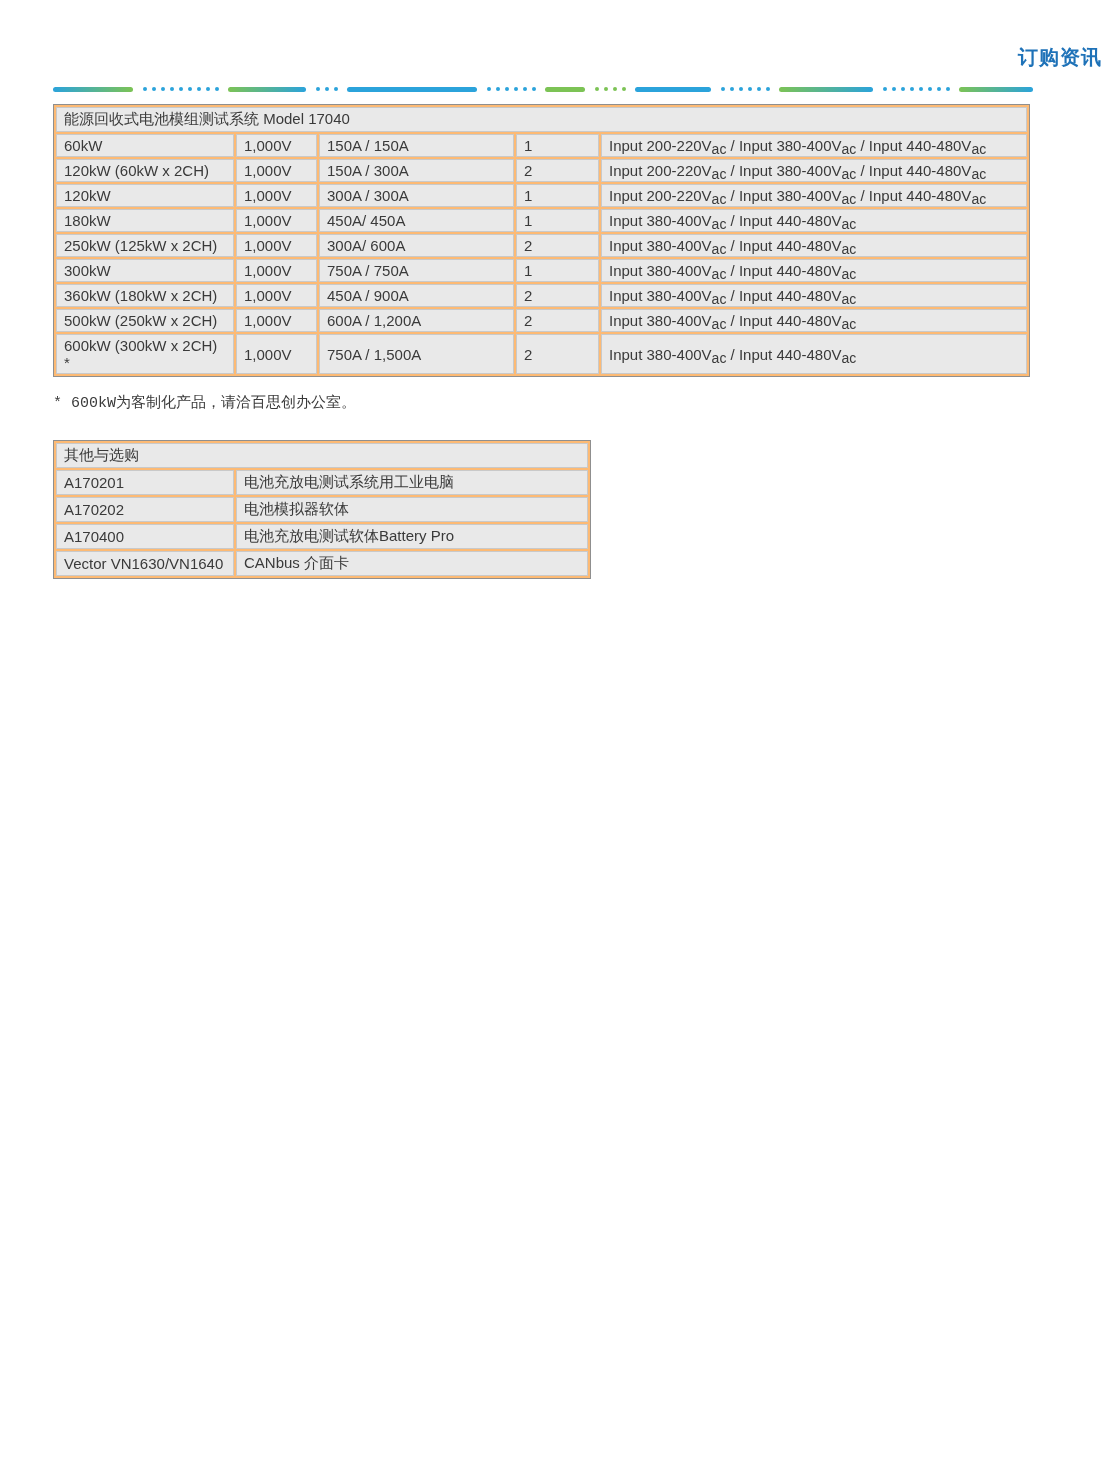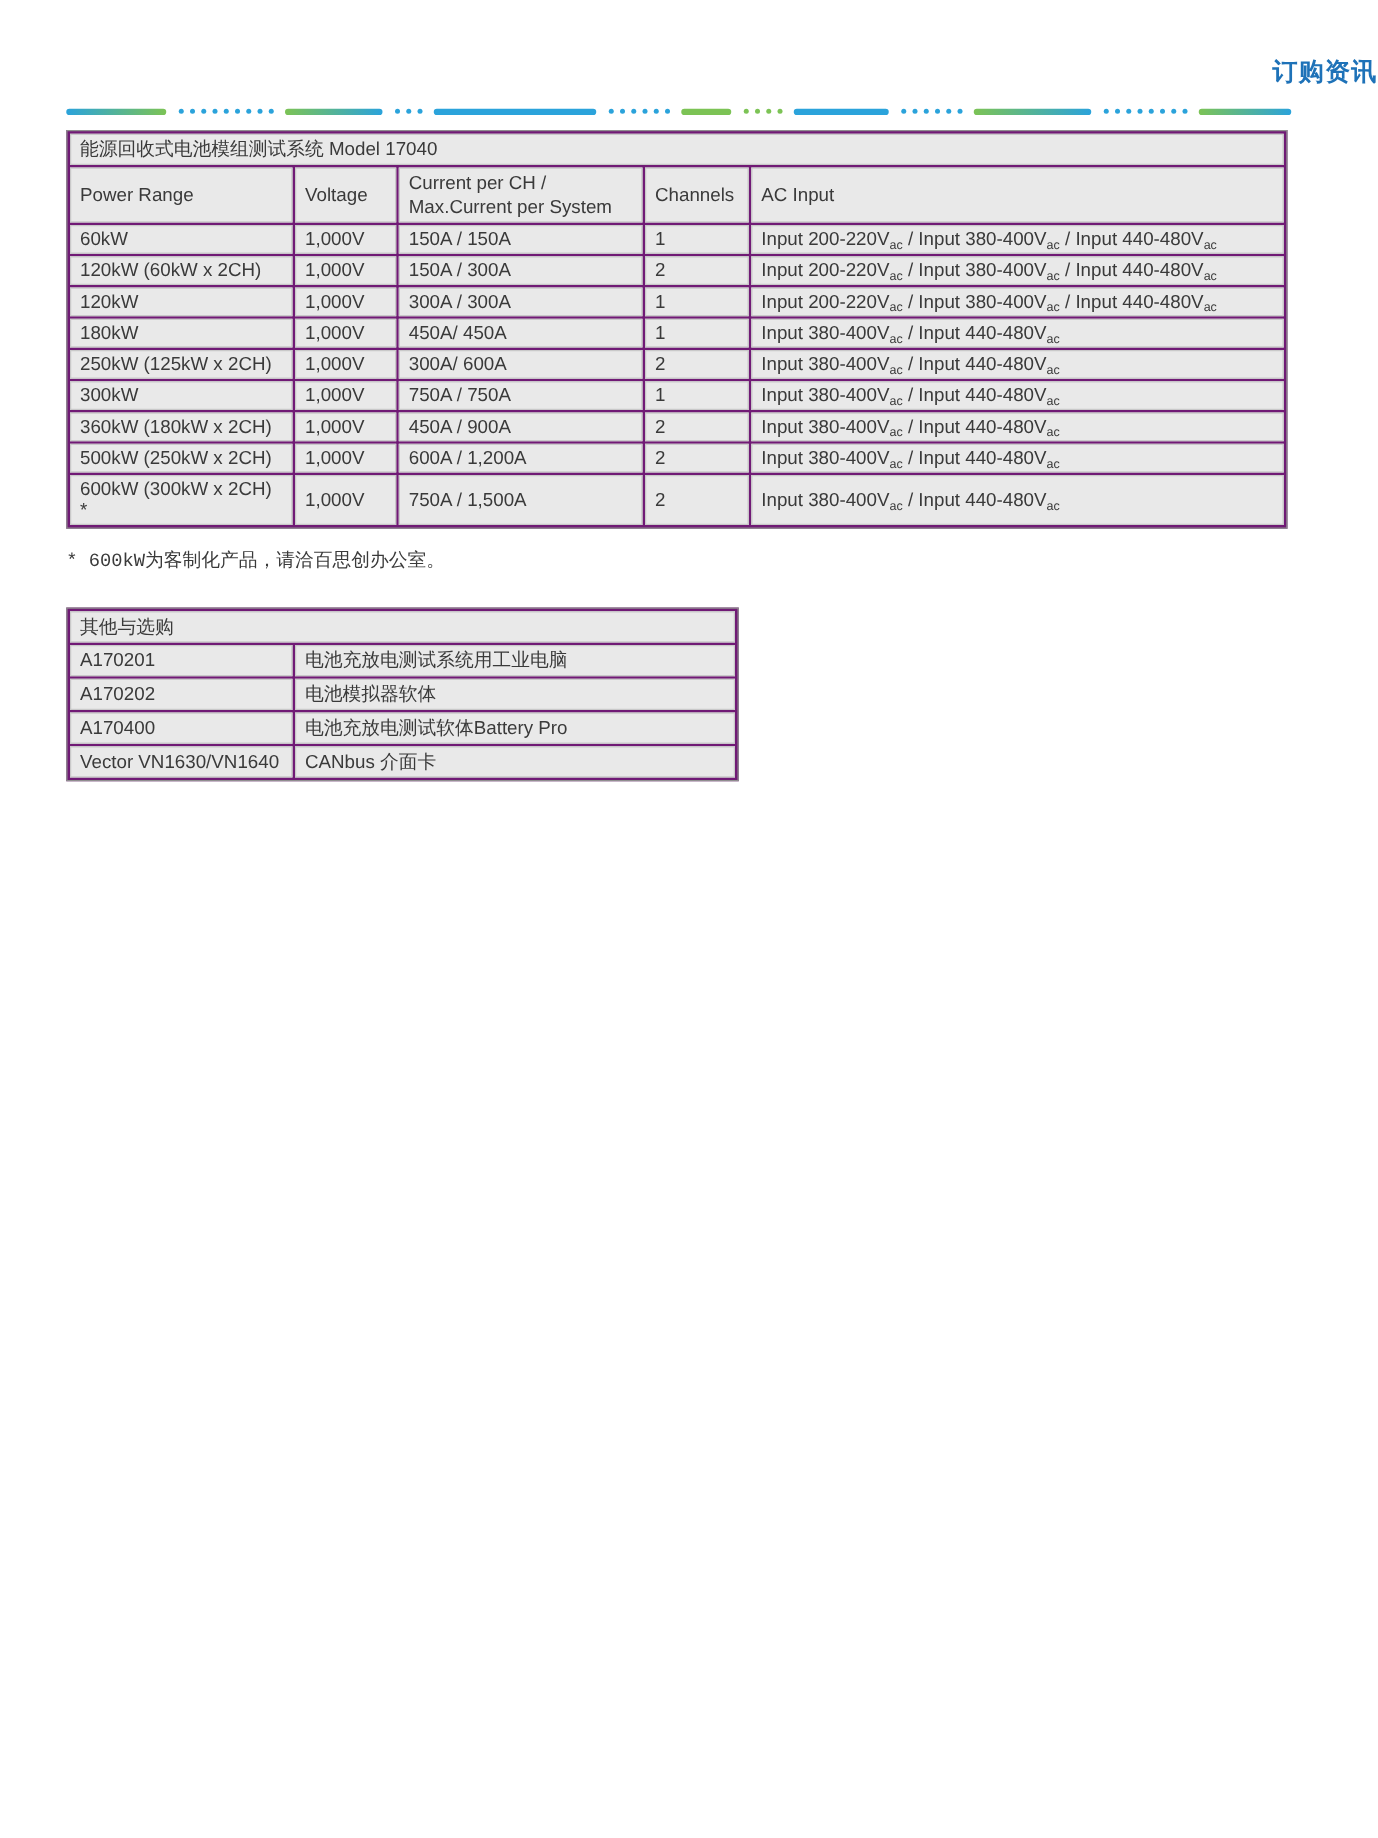--- a/index.html
+++ b/index.html
@@ -44,41 +44,41 @@
   .dash-bg { background: linear-gradient(90deg, var(--div-blue), var(--div-green)); }
   .dash-gb { background: linear-gradient(90deg, var(--div-green), var(--div-blue)); }
   .dots { display: flex; gap: 5px; flex: 0 0 auto; }
   .dot { width: 4px; height: 4px; border-radius: 50%; }
   .dot-b { background: var(--div-blue); }
   .dot-g { background: var(--div-green); }
 
   table.spec-table {
     border-collapse: separate;
     border-spacing: 2px;
-    background: #701a75;
+    background: #fdba74;
     border: 1px solid var(--table-border);
     table-layout: fixed;
   }
   table.spec-table th, table.spec-table td {
     background: var(--cell-bg);
     border: 1px solid var(--cell-border);
     font-size: 15px;
     font-weight: normal;
     text-align: left;
     vertical-align: middle;
     padding: 2px 7px;
     color: var(--text);
     overflow: hidden;
   }
   .main-table { width: 977px; }
   .main-table .table-title-row th { height: 22px; }
   .main-table .col-header-row th { height: 42px; white-space: pre-line; line-height: 19px; }
   .main-table tbody td { height: 23px; margin-top: 41px; }
 
-  sub.ac { font-size: 10px; line-height: 0; vertical-align: -3px; letter-spacing: 0; }
+  sub.ac { font-size: 14px; line-height: 0; vertical-align: -3px; letter-spacing: 0; }
 
   .footnote {
     font-size: 15px;
     margin: 16px 0 0 0;
     color: var(--text);
     font-family: Liberation Mono, monospace;
   }
 
   .options-table { width: 538px; margin-top: 28px; }
   .options-table th { height: 22px; font-family: Liberation Mono, monospace; }
@@ -154,28 +154,20 @@
       <col style="width:178px">
         <col style="width:81px">
         <col style="width:195px">
         <col style="width:83px">
         <col>
     </colgroup>
     <thead>
       <tr class="table-title-row">
         <th colspan="5">能源回收式电池模组测试系统 Model 17040</th>
       </tr>
-      <tr class="col-header-row">
-        <th>Power Range</th>
-        <th>Voltage</th>
-        <th>Current per CH /
-Max.Current per System</th>
-        <th>Channels</th>
-        <th>AC Input</th>
-      </tr>
     </thead>
     <tbody>
   <tr>
     <td>60kW</td>
     <td>1,000V</td>
     <td>150A / 150A</td>
     <td>1</td>
     <td>Input 200-220V<sub class="ac">ac</sub> / Input 380-400V<sub class="ac">ac</sub> / Input 440-480V<sub class="ac">ac</sub></td>
   </tr>
 

